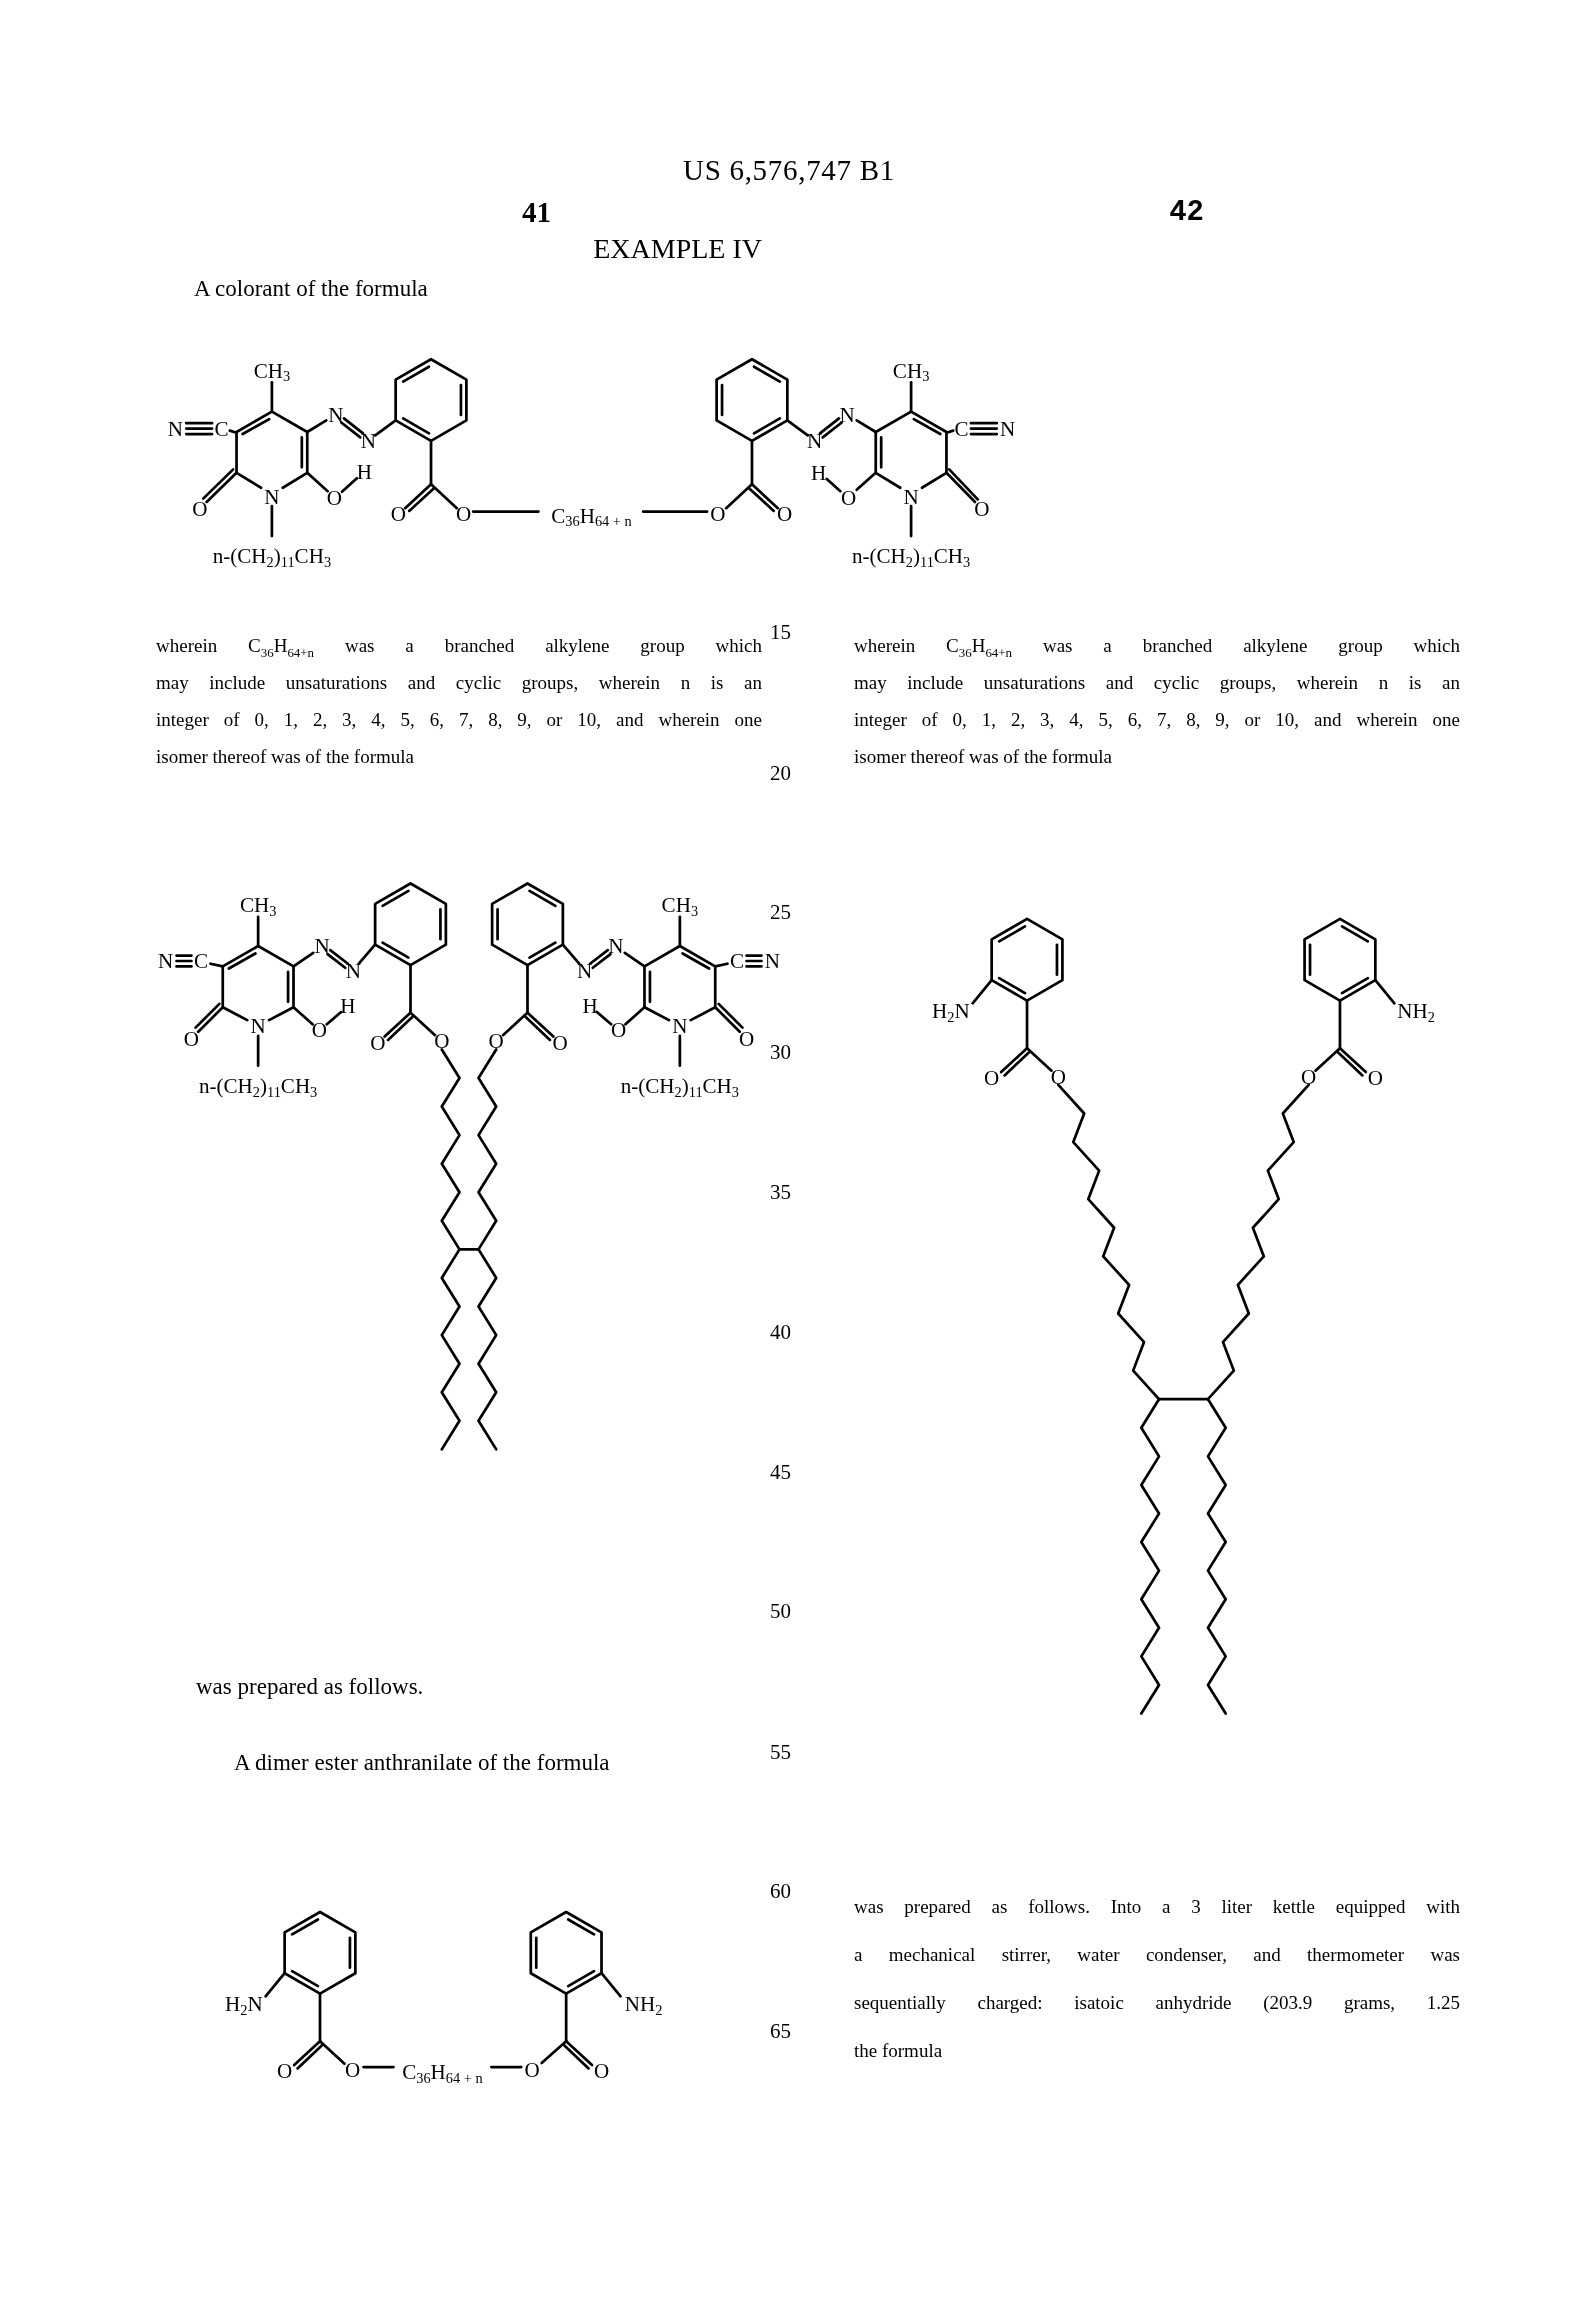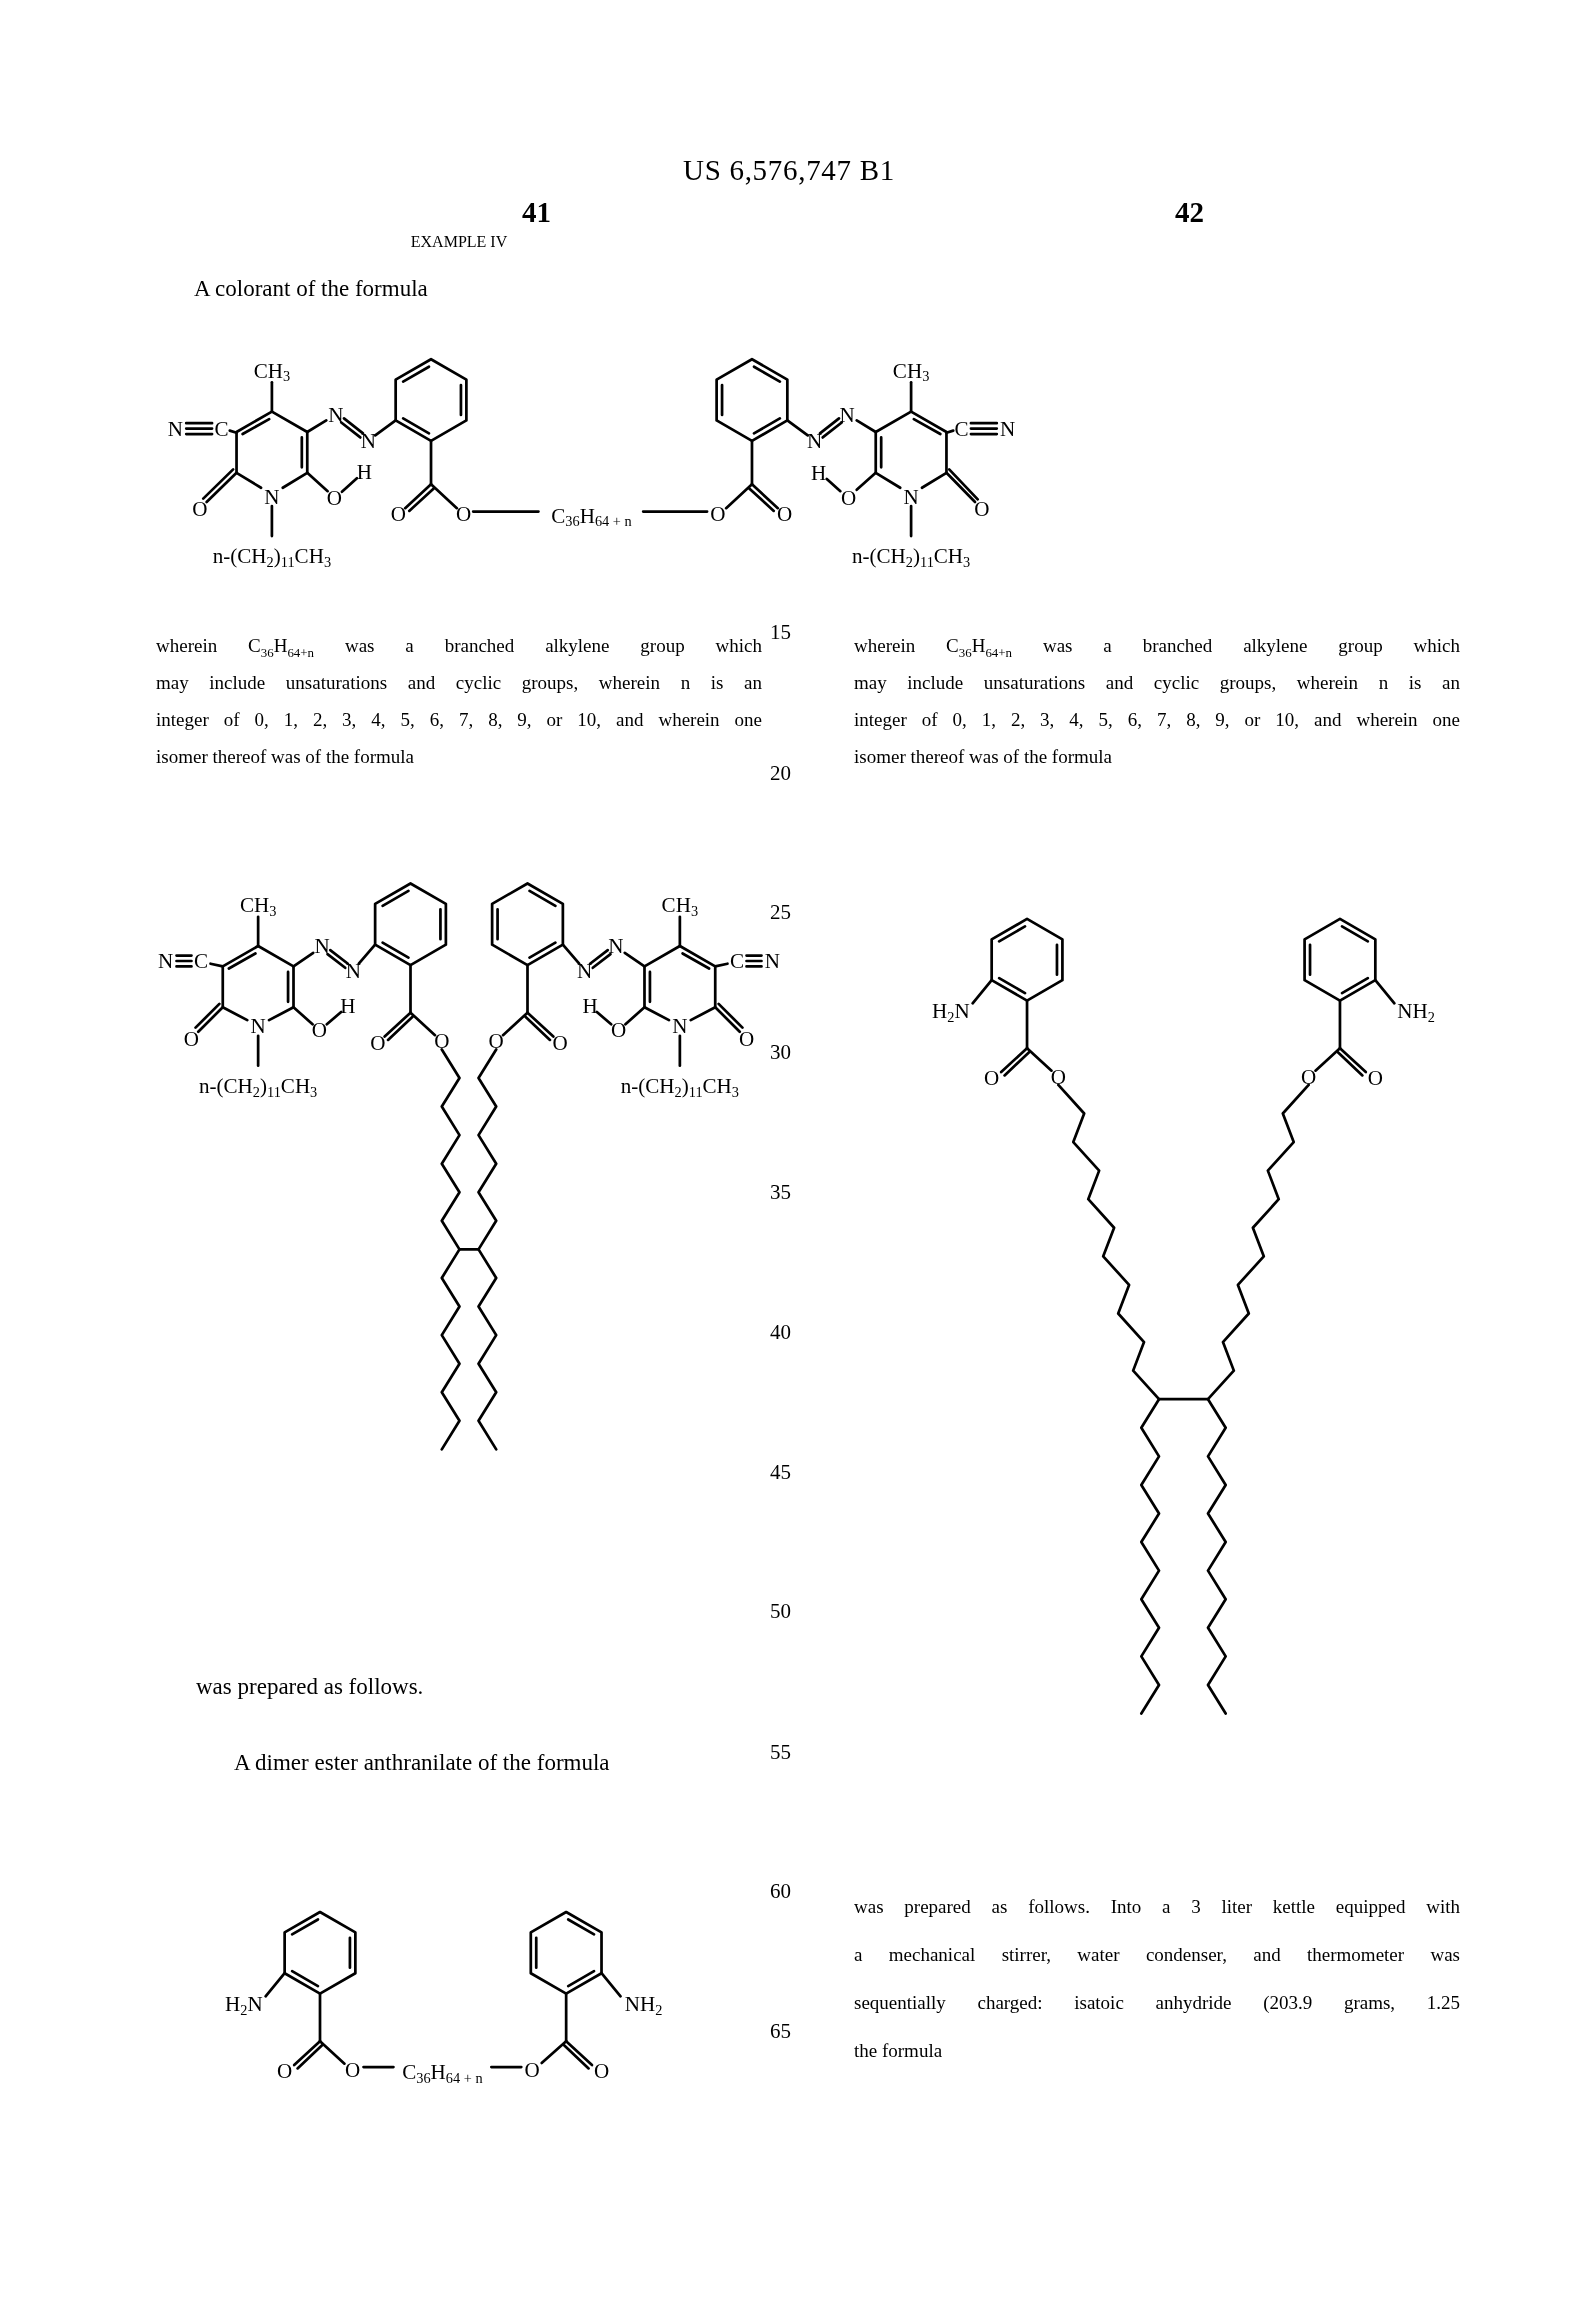--- a/index.html
+++ b/index.html
@@ -4,22 +4,22 @@
 <style>
   html,body{margin:0;padding:0;background:#e8e8e8;}
   .page{
     position:relative;width:1578px;height:2319px;background:#ffffff;
     font-family:"Liberation Serif","DejaVu Serif",serif;color:#000;overflow:hidden;
   }
   .abs{position:absolute;}
   .patent-number{top:154px;left:0;width:1578px;text-align:center;font-size:29px;letter-spacing:0.7px;}
   .pagenum{top:196px;width:170px;text-align:right;font-size:29px;font-weight:bold;}
   .pagenum.left{left:381px;}
-  .pagenum.right{left:1034px;}
-  .example-title{top:233px;left:156px;width:606px;text-align:center;font-size:16px;}
+  .pagenum.right{left:1034px;font-family:Liberation Mono, monospace;}
+  .example-title{top:233px;left:156px;width:606px;text-align:right;font-size:28px;}
   .intro-line{top:276px;left:194px;font-size:23px;}
   .para{width:606px;font-size:19px;}
   .para .pline{line-height:37px;}
   .para.wide .pline{line-height:48px;}
   .pline.j{text-align:justify;text-align-last:justify;}
   sub{font-size:68%;line-height:0;}
   .linenum{left:770px;width:54px;text-align:left;font-size:21px;}
   .caption{font-size:23px;margin-left:40px;}
   svg{position:absolute;overflow:visible;}
   svg .b{stroke:#000;stroke-width:4;fill:none;stroke-linecap:round;stroke-linejoin:round;}

